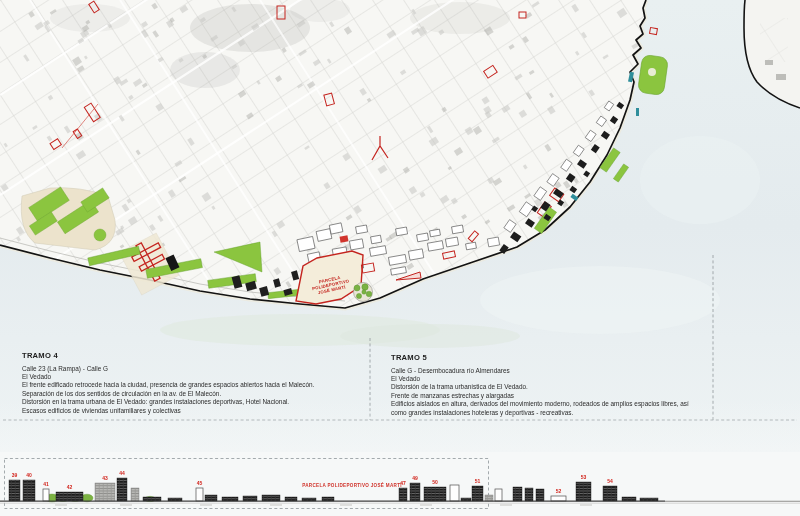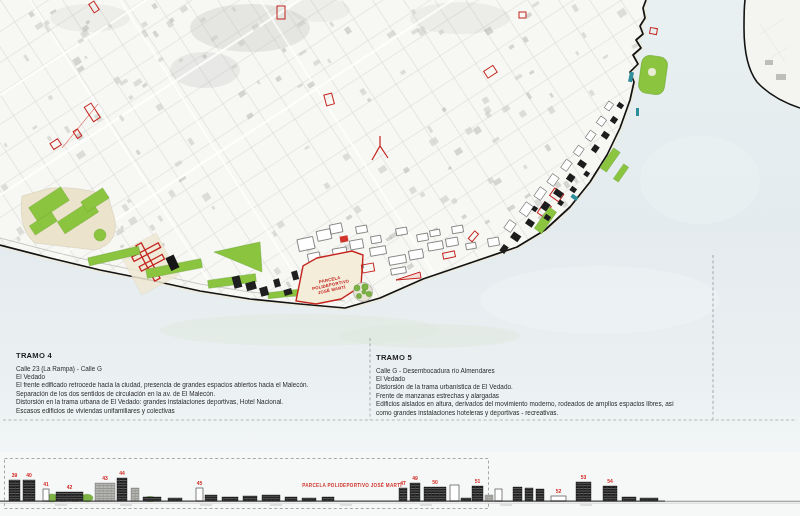--- a/index.html
+++ b/index.html
@@ -454,32 +454,32 @@
     <path d="M0,501.2 H665" stroke="#3f3f3f" stroke-width="1.3"></path>
     <path d="M665,501.2 H800" stroke="#8e8e8b" stroke-width="1.1"></path>
     <path d="M0,503.2 H800" stroke="#c9c9c6" stroke-width="0.7"></path>
     <g stroke="#c5c5c2" stroke-width="1">
       <path d="M55,505 h12 M120,505 h12 M200,505 h12 M270,505 h12 M340,505 h12 M420,505 h12 M500,505 h12 M580,505 h12"></path>
     </g>
     <text id="elev-label" class="elev-label" x="352" y="487">PARCELA POLIDEPORTIVO JOSÉ MARTÍ</text>
   </g>
 </svg>
 
-<div class="tramo" style="left:16px;top:351px;width:352px">
+<div class="tramo" style="left:22px;top:351px;width:352px">
   <div class="tramo-h">TRAMO 4</div>
   <div>
         <div class="tramo-line">Calle 23 (La Rampa) - Calle G</div>
         <div class="tramo-line">El Vedado</div>
         <div class="tramo-line">El frente edificado retrocede hacia la ciudad, presencia de grandes espacios abiertos hacia el Malecón.</div>
         <div class="tramo-line">Separación de los dos sentidos de circulación en la av. de El Malecón.</div>
         <div class="tramo-line">Distorsión en la trama urbana de El Vedado: grandes instalaciones deportivas, Hotel Nacional.</div>
         <div class="tramo-line">Escasos edificios de viviendas unifamiliares y colectivas</div>
       </div>
 </div>
-<div class="tramo" style="left:376px;top:353px;width:330px">
+<div class="tramo" style="left:391px;top:353px;width:330px">
   <div class="tramo-h">TRAMO 5</div>
   <div>
         <div class="tramo-line">Calle G -  Desembocadura río Almendares</div>
         <div class="tramo-line">El Vedado</div>
         <div class="tramo-line">Distorsión de la trama urbanística de El Vedado.</div>
         <div class="tramo-line">Frente de manzanas estrechas y alargadas</div>
         <div class="tramo-line">Edificios aislados en altura, derivados del movimiento moderno, rodeados de amplios espacios libres, así</div>
         <div class="tramo-line">como grandes instalaciones hoteleras y deportivas - recreativas.</div>
       </div>
 </div>

